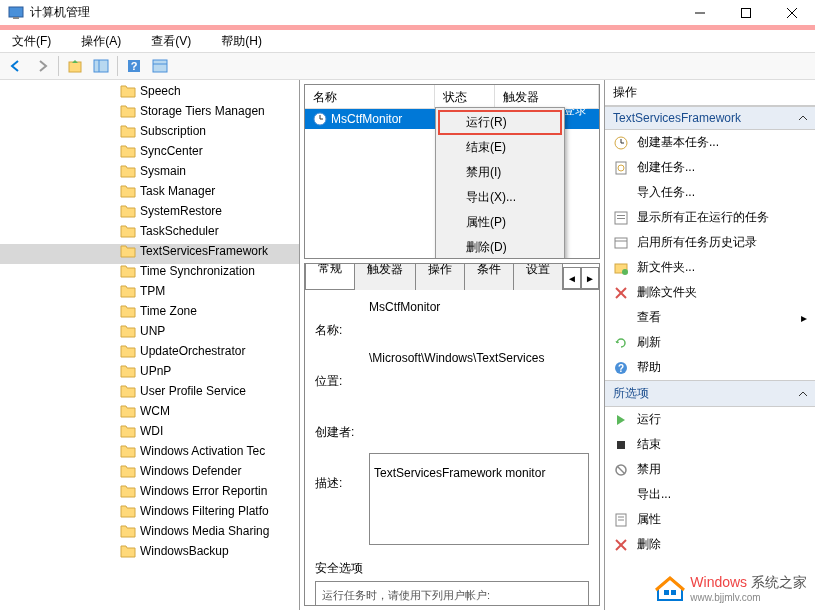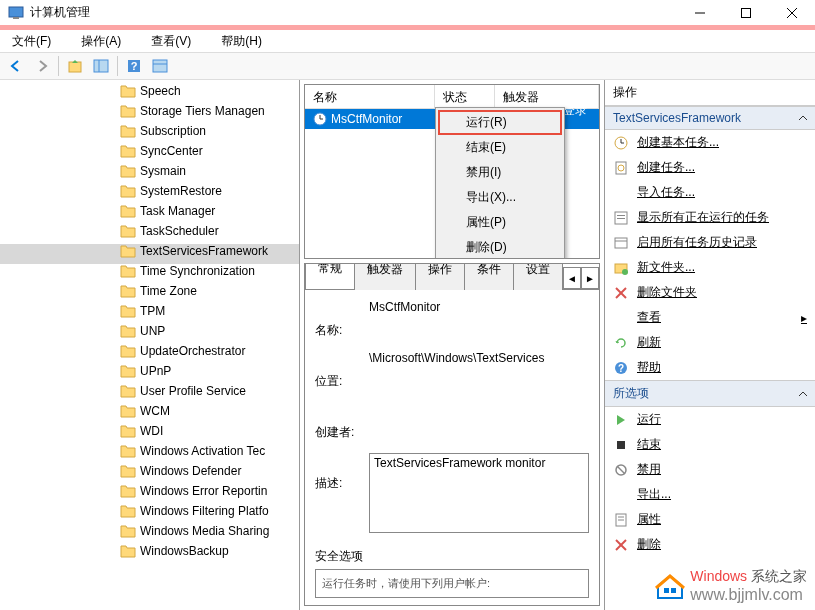--- a/index.html
+++ b/index.html
@@ -45,28 +45,28 @@
 .tab { padding: 12px 12px; border: 1px solid #888; border-bottom: none; margin-right: -1px; background: #fff; position: relative; }
 .tab.active { z-index: 1; }
 .tab.inactive { background: #f0f0f0; top: 1px; }
 .tab-scroll { display: flex; margin-left: auto; }
 .tab-scroll-btn { width: 18px; height: 22px; border: 1px solid #888; display: flex; align-items: center; justify-content: center; font-size: 10px; }
 
 .detail-body { padding: 10px; overflow: auto; height: calc(100% - 26px); }
 .detail-row { display: flex; margin-bottom: 12px; }
 .detail-label { width: 54px; padding-top: 2px; margin-top: 20px; }
 .detail-val { flex: 1; }
-.detail-textarea { width: 100%; height: 80px; border: 1px solid #888; padding: 2px 4px; resize: none; font-family: inherit; font-size: 12px; }
+.detail-textarea { width: 100%; height: 92px; border: 1px solid #888; padding: 12px 4px; resize: none; font-family: inherit; font-size: 12px; }
 .fieldset-label { margin-top: 12px; }
 .security-box { border: 1px solid #888; margin-top: 4px; padding: 6px; font-size: 11px; color: #555; }
 
 .actions-pane { width: 210px; padding: 0; overflow: auto; }
 .actions-head { padding: 4px 8px; border-bottom: 1px solid #ccc; }
 .actions-group-head { background: #e7edf5; padding: 4px 8px; display: flex; justify-content: space-between; align-items: center; border-top: 1px solid #ccc; border-bottom: 1px solid #ccc; color: #1a4d8f; font-weight: normal; }
-.action-item { display: flex; align-items: center; padding: 4px 8px; gap: 8px; text-decoration: underline; }
+.action-item { display: flex; align-items: center; padding: 4px 8px; gap: 8px; }
 .action-icon { width: 16px; height: 16px; display: flex; align-items: center; justify-content: center; flex-shrink: 0; }
 .chev { width: 8px; height: 8px; }
 
 .watermark { position: absolute; bottom: 6px; right: 8px; display: flex; align-items: center; gap: 4px; font-size: 14px; z-index: 200; }
 .watermark .wm-win { color: #ef4444; }
 .watermark .wm-text { color: #555; }
 .house-icon { width: 32px; height: 32px; }
 </style>
 </head>
 <body>
@@ -173,57 +173,57 @@
       <div class="tree-item">
         <svg class="folder-icon" viewBox="0 0 16 14">
           <path d="M1 2 L6 2 L7 4 L15 4 L15 13 L1 13 Z" fill="#ffd97a" stroke="#d4a843"></path>
         </svg>
         <span>Sysmain</span>
       </div>
       <div class="tree-item">
         <svg class="folder-icon" viewBox="0 0 16 14">
           <path d="M1 2 L6 2 L7 4 L15 4 L15 13 L1 13 Z" fill="#ffd97a" stroke="#d4a843"></path>
         </svg>
+        <span>Task Manager</span>
+      </div>
+      <div class="tree-item">
+        <svg class="folder-icon" viewBox="0 0 16 14">
+          <path d="M1 2 L6 2 L7 4 L15 4 L15 13 L1 13 Z" fill="#ffd97a" stroke="#d4a843"></path>
+        </svg>
         <span>SystemRestore</span>
       </div>
       <div class="tree-item">
         <svg class="folder-icon" viewBox="0 0 16 14">
           <path d="M1 2 L6 2 L7 4 L15 4 L15 13 L1 13 Z" fill="#ffd97a" stroke="#d4a843"></path>
         </svg>
-        <span>Task Manager</span>
-      </div>
-      <div class="tree-item">
-        <svg class="folder-icon" viewBox="0 0 16 14">
-          <path d="M1 2 L6 2 L7 4 L15 4 L15 13 L1 13 Z" fill="#ffd97a" stroke="#d4a843"></path>
-        </svg>
         <span>TaskScheduler</span>
       </div>
       <div class="tree-item selected">
         <svg class="folder-icon" viewBox="0 0 16 14">
           <path d="M1 2 L6 2 L7 4 L15 4 L15 13 L1 13 Z" fill="#ffd97a" stroke="#d4a843"></path>
         </svg>
         <span>TextServicesFramework</span>
       </div>
       <div class="tree-item">
         <svg class="folder-icon" viewBox="0 0 16 14">
           <path d="M1 2 L6 2 L7 4 L15 4 L15 13 L1 13 Z" fill="#ffd97a" stroke="#d4a843"></path>
         </svg>
         <span>Time Synchronization</span>
       </div>
       <div class="tree-item">
         <svg class="folder-icon" viewBox="0 0 16 14">
           <path d="M1 2 L6 2 L7 4 L15 4 L15 13 L1 13 Z" fill="#ffd97a" stroke="#d4a843"></path>
         </svg>
+        <span>TPM</span>
+      </div>
+      <div class="tree-item">
+        <svg class="folder-icon" viewBox="0 0 16 14">
+          <path d="M1 2 L6 2 L7 4 L15 4 L15 13 L1 13 Z" fill="#ffd97a" stroke="#d4a843"></path>
+        </svg>
         <span>Time Zone</span>
-      </div>
-      <div class="tree-item">
-        <svg class="folder-icon" viewBox="0 0 16 14">
-          <path d="M1 2 L6 2 L7 4 L15 4 L15 13 L1 13 Z" fill="#ffd97a" stroke="#d4a843"></path>
-        </svg>
-        <span>TPM</span>
       </div>
       <div class="tree-item">
         <svg class="folder-icon" viewBox="0 0 16 14">
           <path d="M1 2 L6 2 L7 4 L15 4 L15 13 L1 13 Z" fill="#ffd97a" stroke="#d4a843"></path>
         </svg>
         <span>UNP</span>
       </div>
       <div class="tree-item">
         <svg class="folder-icon" viewBox="0 0 16 14">
           <path d="M1 2 L6 2 L7 4 L15 4 L15 13 L1 13 Z" fill="#ffd97a" stroke="#d4a843"></path>
@@ -508,15 +508,15 @@
 
 <div class="watermark">
   <svg class="house-icon" viewBox="0 0 32 32">
     <path d="M16 6 L28 16 L28 28 L4 28 L4 16 Z" fill="#fff" stroke="#0078d7" stroke-width="2"></path>
     <path d="M2 18 L16 6 L30 18" fill="none" stroke="#ff8c00" stroke-width="3"></path>
     <rect x="10" y="18" width="5" height="5" fill="#0078d7"></rect>
     <rect x="17" y="18" width="5" height="5" fill="#0078d7"></rect>
   </svg>
   <div>
     <div><span class="wm-win">Windows</span> <span class="wm-text">系统之家</span></div>
-    <div style="font-size:16px;color:#888">www.bjjmlv.com</div>
+    <div style="font-size:10px;color:#888">www.bjjmlv.com</div>
   </div>
 </div>
 
 </body></html>

